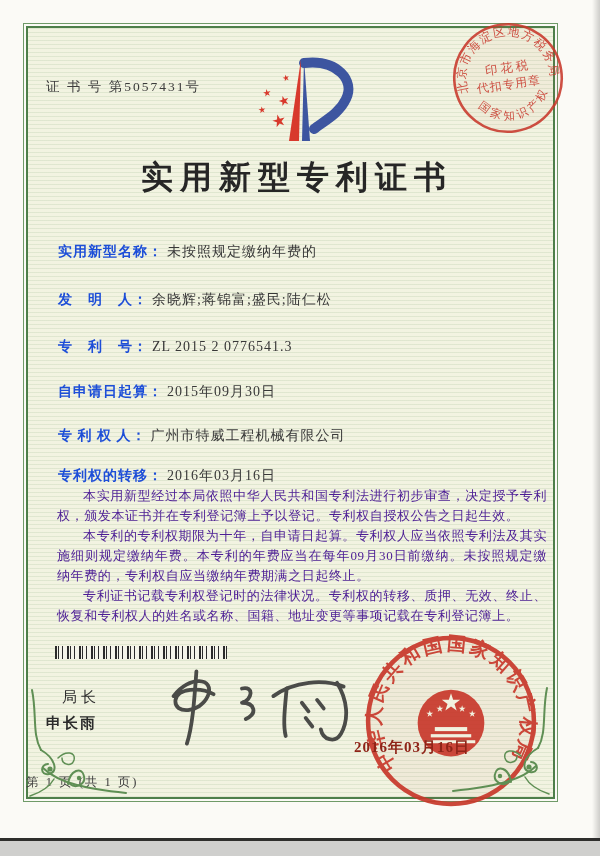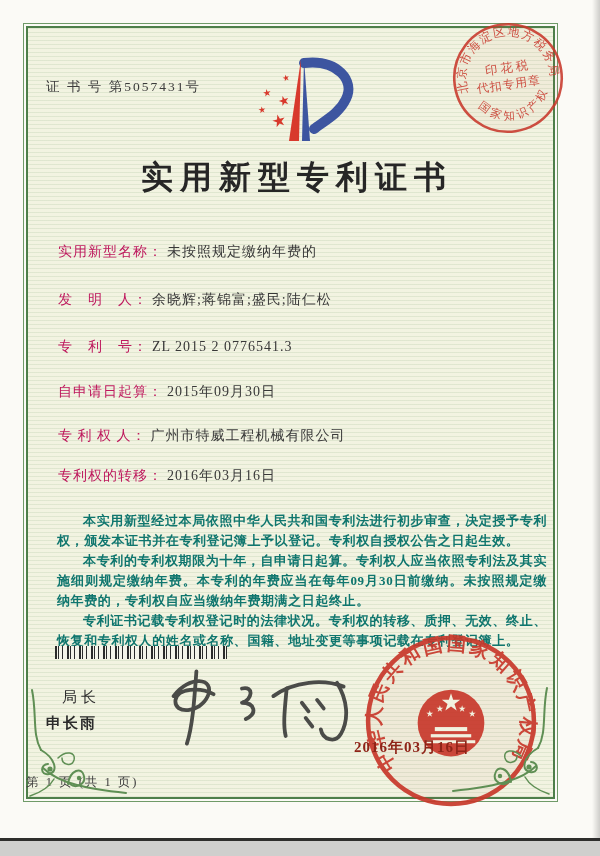--- a/index.html
+++ b/index.html
@@ -13,24 +13,24 @@
   
   .frame{position:absolute;left:26px;top:26px;width:525px;height:769px;
          border:2px solid #4e7f4a;outline:1px solid #6f9a68;outline-offset:2px;
          background:#f2f3e1;
          background-image:repeating-linear-gradient(0deg,rgba(125,165,115,0.16) 0px,rgba(125,165,115,0.16) 1px,rgba(0,0,0,0) 1px,rgba(0,0,0,0) 4px);}
   .cert-no{position:absolute;left:46px;top:66px;font-size:13.5px;color:#3c3c3c;letter-spacing:2px;white-space:nowrap;margin-top:12px;}
   .logo{position:absolute;left:242px;top:46px;}
   .title{position:absolute;left:26px;top:156px;width:542px;text-align:center;
          font-size:32px;font-weight:700;letter-spacing:7px;color:#262626;}
   .fld{position:absolute;left:58px;font-size:14px;color:#383838;letter-spacing:1px;white-space:nowrap;}
-  .fld .lab{color:#be185d;}
+  .fld .lab{color:#1d4ed8;font-weight:bold;}
   .fld .val{margin-left:4px;}
-  .body-text{position:absolute;left:57px;top:511px;width:490px;font-size:13px;
-         line-height:20px;color:#0f766e;letter-spacing:0.6px;text-align:justify;font-weight:bold;}
+  .body-text{position:absolute;left:57px;top:486px;width:490px;font-size:13px;
+         line-height:20px;color:#4c1d95;letter-spacing:0.6px;text-align:justify;}
   .body-text p{margin:0;text-indent:2em;}
   .barcode{position:absolute;left:55px;top:646px;width:172px;height:13px;
          background:repeating-linear-gradient(90deg,#2b2b2b 0 2px,#f4f4ea 2px 3px,#2b2b2b 3px 4px,#f4f4ea 4px 7px,#2b2b2b 7px 8px,#f4f4ea 8px 12px);}
   .signer-title{position:absolute;left:62px;top:688px;font-size:15px;letter-spacing:4px;color:#2c2c2c;font-weight:400;}
   .signer-name{position:absolute;left:46px;top:714px;font-size:15px;letter-spacing:2px;color:#2c2c2c;font-weight:600;}
   .signature{position:absolute;left:146px;top:660px;}
   .office-seal{position:absolute;left:360px;top:630px;}
   .issue-date{position:absolute;left:354px;top:738px;font-size:15px;font-weight:700;
          color:#8f2418;letter-spacing:1px;z-index:5;white-space:nowrap;}
   .tax-seal{position:absolute;left:446px;top:16px;transform:rotate(-8deg);z-index:6;}

